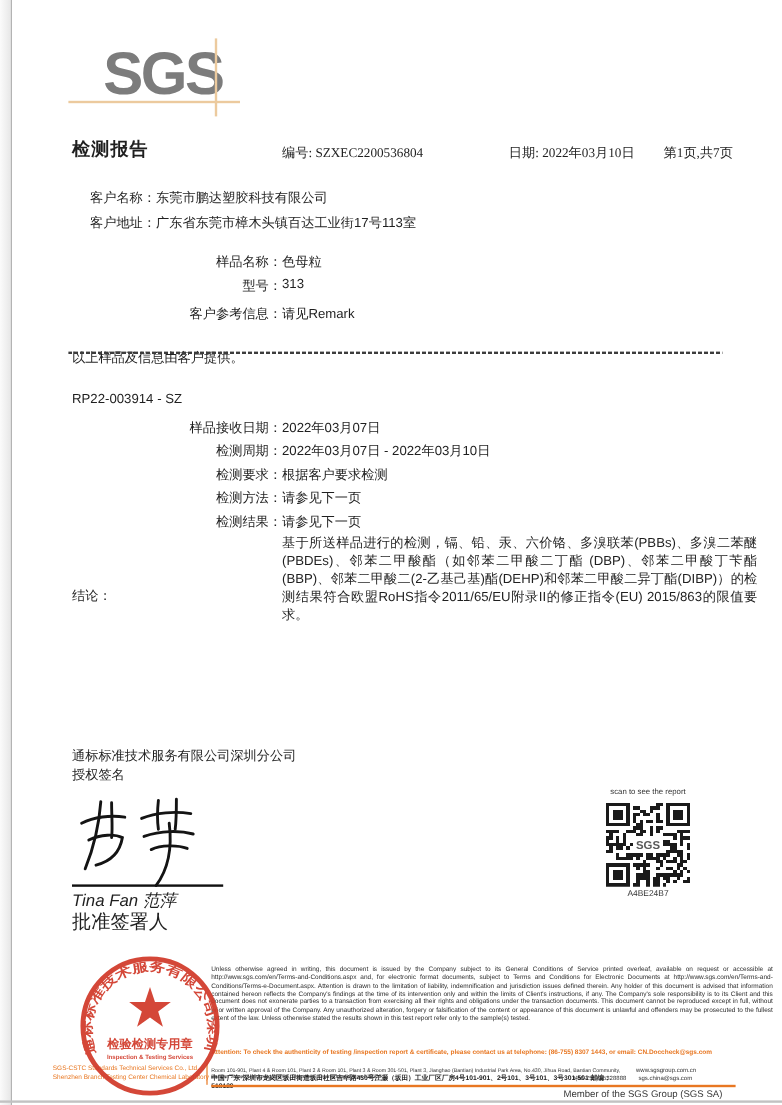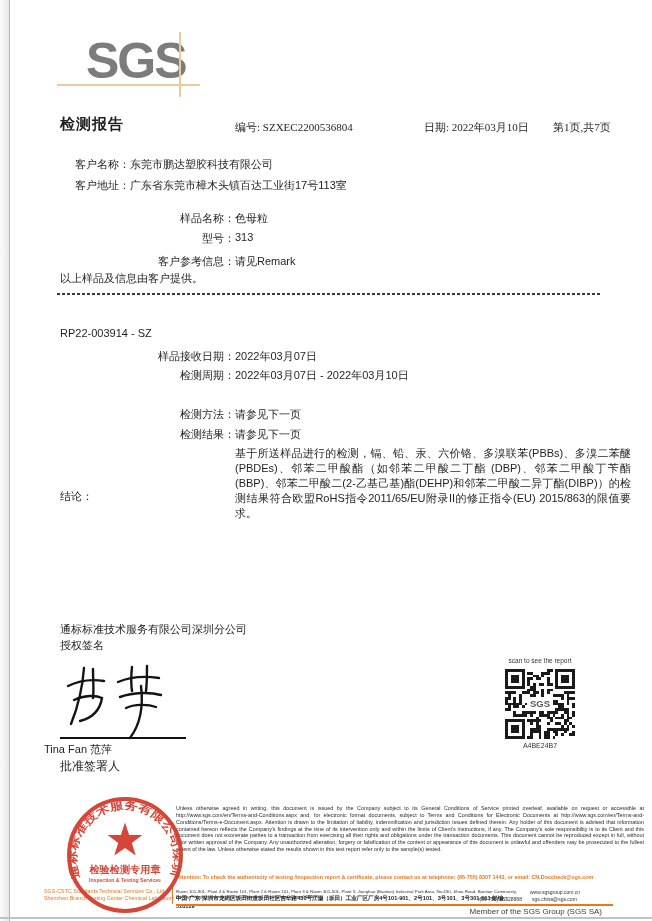--- a/index.html
+++ b/index.html
@@ -13,32 +13,32 @@
   .logo{position:absolute;left:86px;top:36px;font-size:50px;font-weight:800;color:#7c7c7c;
         letter-spacing:-2px;line-height:1;}
   .rule-h{position:absolute;left:57px;top:84px;width:143px;height:2px;background:#ecca9e;}
   .rule-v{position:absolute;left:179px;top:32px;width:2px;height:65px;background:#ecca9e;}
   .doc-title{position:absolute;left:60px;top:115px;font-size:15px;font-weight:bold;letter-spacing:1px;}
   .hmeta{position:absolute;top:120px;font-size:11px;font-family:Liberation Serif, serif;}
   
   .lbl-row{position:absolute;left:60px;display:flex;font-size:11px;white-space:nowrap;text-align:right;}
   .w70{width:70px;flex:0 0 70px;}
   .w175{width:175px;flex:0 0 175px;}
-  .note{position:absolute;left:60px;font-size:11px;}
+  .note{position:absolute;left:60px;font-size:11px;margin-top:20px;}
   .dashes{position:absolute;left:57px;top:293px;width:545px;height:2px;
           background:repeating-linear-gradient(to right,#3c3c3c 0 3px,transparent 3px 5px);}
   .concl{position:absolute;left:235px;top:446px;width:396px;font-size:11px;line-height:15px;text-align:justify;}
   .concl-lbl{position:absolute;left:60px;top:447px;font-size:11px;margin-top:42px;}
   
   .sig-company{position:absolute;left:60px;top:622px;font-size:11px;}
   .sig-auth{position:absolute;left:60px;top:638px;font-size:11px;}
   .sig-draw{position:absolute;left:62px;top:660px;width:132px;height:80px;}
   .sig-line{position:absolute;left:60px;top:737px;width:126px;height:2px;background:#111;}
-  .sig-name{position:absolute;left:44px;top:742px;font-size:11px;}
-  .sig-role{position:absolute;left:60px;top:758px;font-size:12px;}
+  .sig-name{position:absolute;left:60px;top:742px;font-size:14px;font-style:italic;}
+  .sig-role{position:absolute;left:60px;top:758px;font-size:16px;}
   
   .qr-caption{position:absolute;left:495px;top:657px;width:90px;text-align:center;font-size:6.5px;color:#333;}
   .qr-box{position:absolute;left:505px;top:669px;width:70px;height:70px;}
   .qr-code-text{position:absolute;left:495px;top:742px;width:90px;text-align:center;font-size:7px;color:#333;}
   
   .terms{position:absolute;left:176px;top:805px;width:468px;font-size:5.4px;line-height:6.85px;
          text-align:justify;color:#2b2b2b;}
   .attention{position:absolute;left:176px;top:874px;width:468px;font-size:5.4px;line-height:6.6px;
              font-weight:bold;color:#e87722;}
   .addr-en{position:absolute;left:176px;top:889px;width:350px;font-size:4.4px;color:#333;}
@@ -104,20 +104,24 @@
   <div class="lbl-row" style="top:327px">
     <span>RP22-003914 - SZ</span>
   </div>
   <div class="lbl-row" style="top:349px">
     <span class="w175">样品接收日期：</span>
     <span>2022年03月07日</span>
   </div>
   <div class="lbl-row" style="top:368px">
     <span class="w175">检测周期：</span>
     <span>2022年03月07日 - 2022年03月10日</span>
+  </div>
+  <div class="lbl-row" style="top:388px">
+    <span class="w175">检测要求：</span>
+    <span>根据客户要求检测</span>
   </div>
   <div class="lbl-row" style="top:407px">
     <span class="w175">检测方法：</span>
     <span>请参见下一页</span>
   </div>
   <div class="lbl-row" style="top:427px">
     <span class="w175">检测结果：</span>
     <span>请参见下一页</span>
   </div>
 

